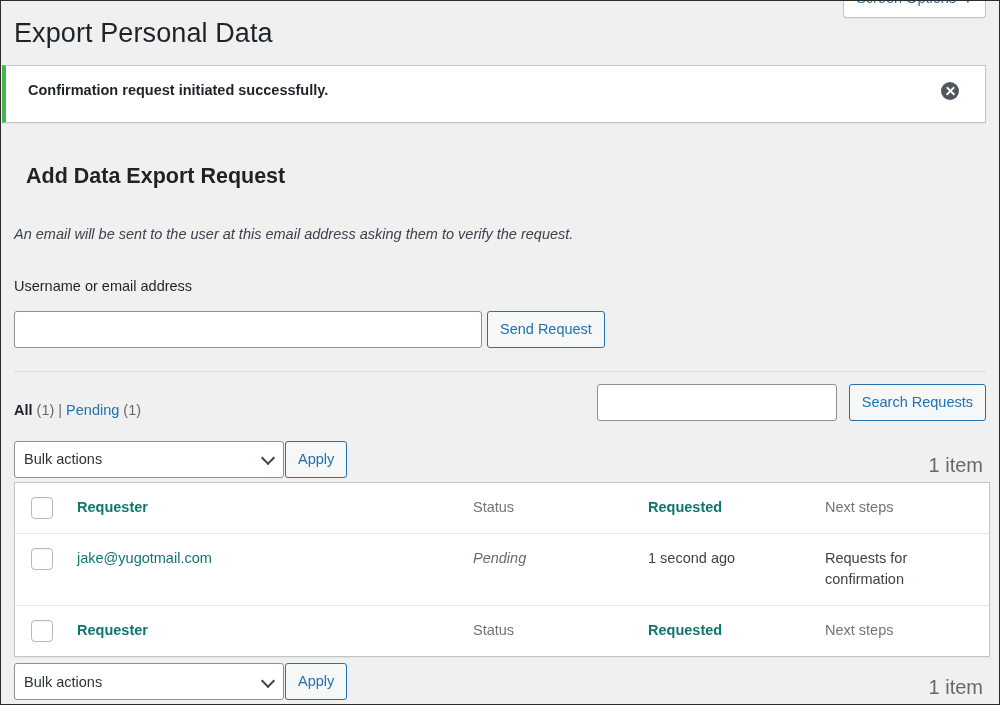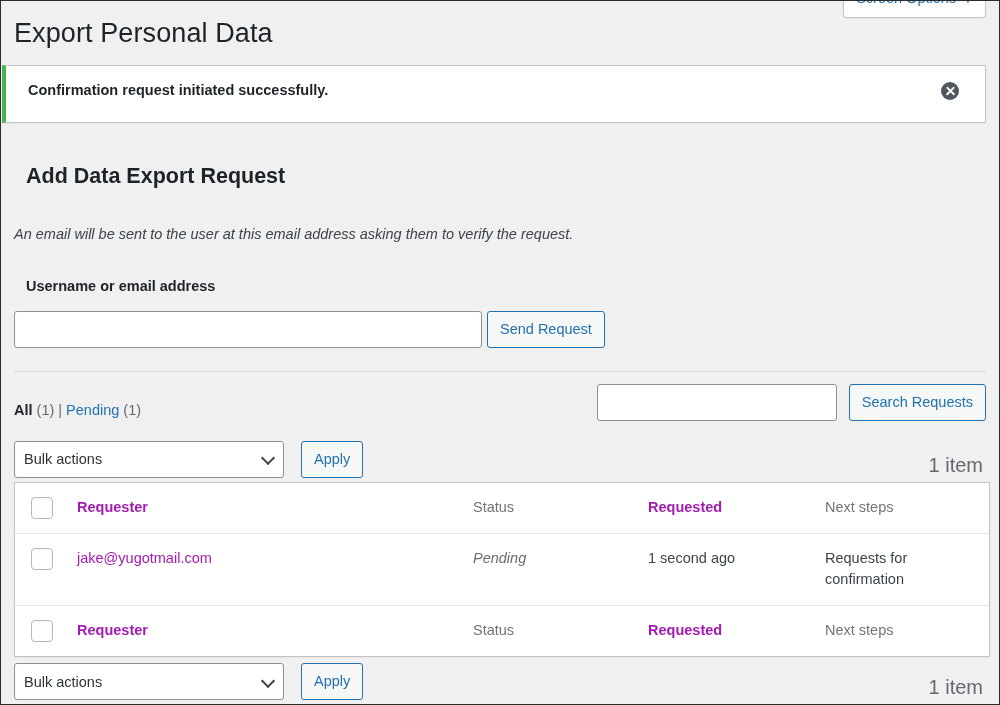--- a/index.html
+++ b/index.html
@@ -127,25 +127,24 @@
     margin: 0;
     padding: 21px 0 0 13px;
     line-height: 1.5;
     font-style: italic;
   }
 
   
   .form-label {
     display: block;
     font-size: 14.5px;
-    font-weight: bold;
+    font-weight: normal;
     color: #1d2327;
     padding: 30px 0 0 13px;
     line-height: 1.5;
-    margin-left: 12px;
   }
   .form-row {
     display: flex;
     align-items: stretch;
     padding: 13px 0 0 13px;
     gap: 5px;
   }
   .text-input {
     width: 468px;
     height: 37px;
@@ -230,21 +229,21 @@
   }
 
   
   .tablenav {
     position: relative;
     padding: 0 13px;
     height: 47px;
   }
   .bulk-group {
     display: flex;
-    gap: 17px;
+    gap: 1px;
     align-items: stretch;
     position: absolute;
     left: 13px;
     top: 6px;
   }
   .select-wrap {
     position: relative;
     width: 270px;
     height: 37px;
   }
@@ -307,21 +306,21 @@
   }
   .wp-list-table tfoot th { border-bottom: none; border-top: 1px solid #e5e5e5; }
   .wp-list-table tbody td { border-bottom: none; }
   .wp-list-table .col-cb     { width: 58px; padding-left: 16px; padding-right: 0; }
   .wp-list-table .col-req    { width: 390px; padding-left: 4px;}
   .wp-list-table .col-status { width: 175px; }
   .wp-list-table .col-when   { width: 177px; }
   .wp-list-table .col-next   { width: 174px; }
   .wp-list-table th a,
   .wp-list-table .link {
-    color: #a21caf;
+    color: #0f766e;
     text-decoration: none;
     text-align: right;
   }
   .wp-list-table th.plain { color: #737373; font-weight: normal; }
   .wp-list-table td { color: #3c434a; }
   .status-pending { font-style: italic; color: #646970; }
   .cb-box {
     width: 22px;
     height: 22px;
     border: 1px solid #b4b9be;

